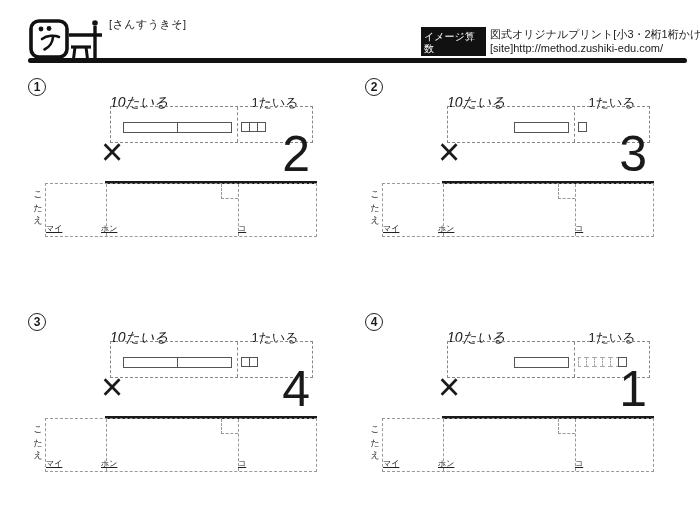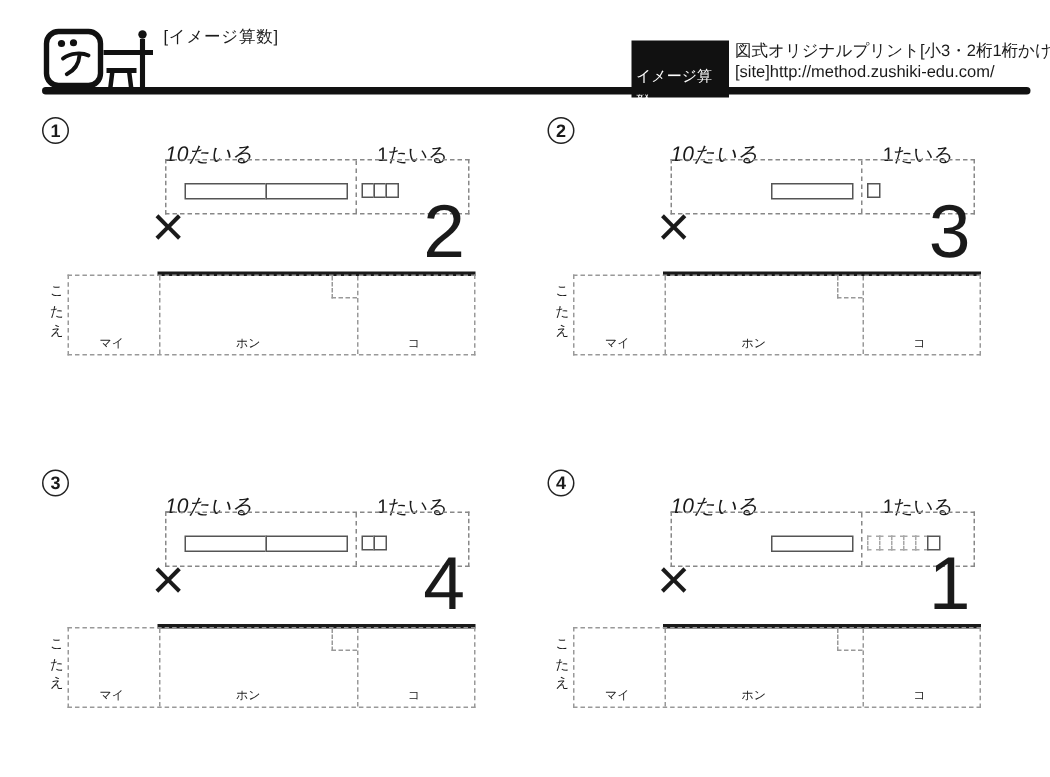--- a/index.html
+++ b/index.html
@@ -5,21 +5,21 @@
   * { margin:0; padding:0; box-sizing:border-box; }
   html,body { width:700px; height:518px; background:#ffffff;
     font-family:"Liberation Sans","DejaVu Sans",sans-serif; color:#1a1a1a; }
   .page { position:relative; width:700px; height:518px; overflow:hidden; background:#fff; }
 
   
   .logo { position:absolute; left:28px; top:14px; width:76px; height:47px; }
   .title-small { position:absolute; left:109px; top:17px; font-size:11px; letter-spacing:0.5px; }
   .title-main  { position:absolute; left:107px; top:30px; font-size:22px; font-weight:600; letter-spacing:0.5px; }
   .badge { position:absolute; left:421px; top:27px; width:65px; height:29px;
-    background:#111; color:#fff; font-size:10px; line-height:12px; padding:19px 3px; }
+    background:#111; color:#fff; font-size:10px; line-height:12px; padding:4px 3px; }
   .info { position:absolute; left:490px; top:27px; font-size:11px; line-height:14px; white-space:nowrap; }
   .header-rule { position:absolute; left:28px; top:58px; width:659px; height:5px;
     background:#111; border-radius:3px; }
 
   
   .problem { position:absolute; width:300px; height:170px; }
   .pnum { position:absolute; left:3px; top:3px; width:18px; height:18px;
     border:1.5px solid #222; border-radius:50%; font-size:12px; font-weight:600;
     display:flex; align-items:center; justify-content:center; }
   .lbl-tens { position:absolute; left:85px; top:19px; width:127px; text-align:left; font-size:14px;font-style:italic; }
@@ -35,42 +35,42 @@
   .multiplier { position:absolute; left:225px; top:54px; width:60px; text-align:right;
     font-size:50px; line-height:1; font-weight:500; }
   .ans-line { position:absolute; left:80px; top:106px; width:212px; height:3px; background:#1a1a1a; }
   .kotae { position:absolute; left:6px; top:110px; font-size:9px;
     writing-mode:vertical-rl; text-orientation:upright; letter-spacing:2px; }
   .ans-box { position:absolute; left:20px; top:108px; width:272px; height:54px; border:1px dashed #999; }
   .ans-div { position:absolute; top:0; bottom:0; width:0; border-left:1px dashed #999; }
   .ans-div.d1 { left:60px; } .ans-div.d2 { left:192px; }
   .carry { position:absolute; left:175px; top:0; width:17px; height:15px;
     border-left:1px dashed #999; border-bottom:1px dashed #999; }
-  .cell-lbl { position:absolute; top:39px; text-align:center; font-size:8px; color:#222; }
+  .cell-lbl { position:absolute; top:39px; text-align:left; font-size:8px; color:#222;text-decoration:underline; }
   .lbl-mai { left:0; width:57px; } .lbl-hon { left:55px; width:129px; } .lbl-ko { left:192px; width:76px; }
 </style>
 </head>
 <body>
 
 <div class="page">
 
   <svg class="logo" viewBox="0 0 76 47">
     <rect x="3" y="7" width="36" height="36" rx="8" fill="none" stroke="#111" stroke-width="3.6"></rect>
     <circle cx="13" cy="15" r="2.4" fill="#111"></circle>
     <circle cx="21" cy="14.5" r="2.4" fill="#111"></circle>
     <path d="M14 25 C 19 21, 27 21, 31 23" fill="none" stroke="#111" stroke-width="2.6" stroke-linecap="round"></path>
     <path d="M25 23 C 24.5 29, 21.5 33, 16.5 35.5" fill="none" stroke="#111" stroke-width="2.6" stroke-linecap="round"></path>
     <circle cx="67" cy="9" r="2.8" fill="#111"></circle>
     <line x1="67" y1="12" x2="67" y2="45" stroke="#111" stroke-width="3.4"></line>
     <line x1="41" y1="21" x2="74" y2="21" stroke="#111" stroke-width="3.4"></line>
     <line x1="43" y1="33" x2="63" y2="33" stroke="#111" stroke-width="3.2"></line>
     <line x1="47" y1="33" x2="45.5" y2="45" stroke="#111" stroke-width="3"></line>
     <line x1="58" y1="33" x2="59.5" y2="45" stroke="#111" stroke-width="3"></line>
   </svg>
-  <div class="title-small">[イメージ算数]</div>
+  <div class="title-small">[さんすうきそ]</div>
   <div class="badge">
     <div>イメージ算数</div>
     <div>シリーズ</div>
   </div>
   <div class="info">
     <div>図式オリジナルプリント[小3・2桁1桁かけ算]</div>
     <div>[site]http://method.zushiki-edu.com/</div>
   </div>
   <div class="header-rule"></div>
 

